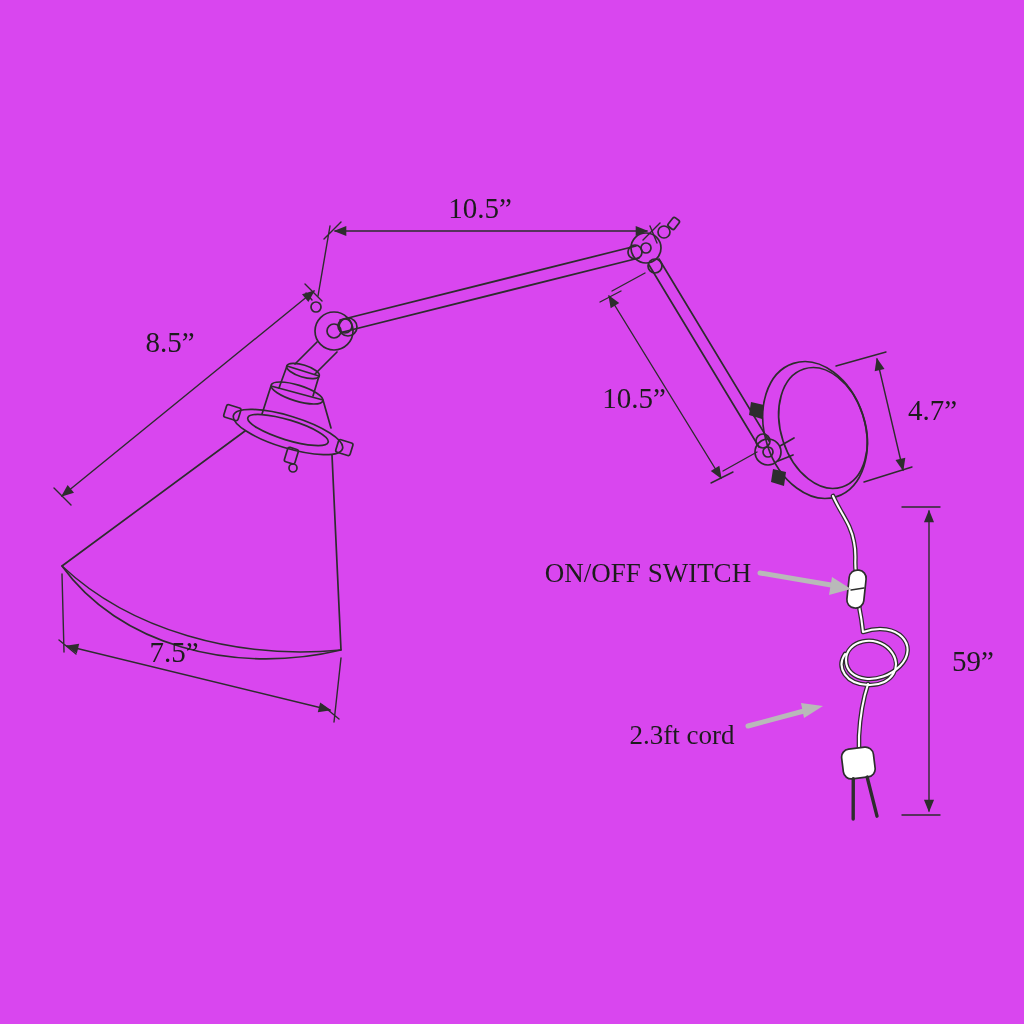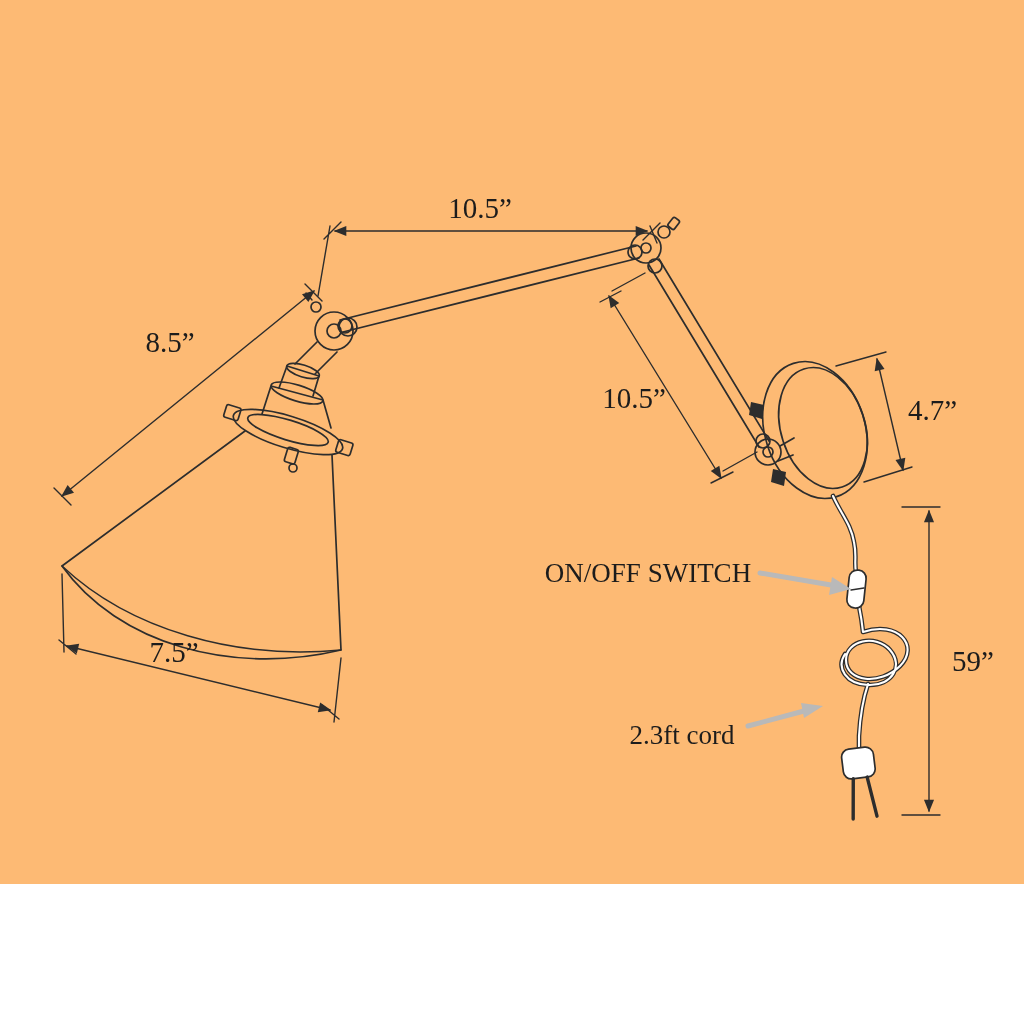--- a/index.html
+++ b/index.html
@@ -1,16 +1,16 @@
 <!DOCTYPE html>
 <html style="--ink: #2d2d2d; --callout: #b9b9b9;"><head>
 <meta charset="utf-8">
 <style>
   html,body{margin:0;padding:0;background:#ffffff;}
-  .stage{position:relative;width:1024px;height:884px;background:#fdba74;overflow:hidden;}
+  .stage{position:relative;width:1024px;height:1024px;background:#d946ef;overflow:hidden;}
   svg{display:block;width:1024px;height:1024px;}
   .ink{stroke:var(--ink,#2d2d2d);fill:none;stroke-width:1.7;stroke-linecap:round;stroke-linejoin:round;}
   .thin{stroke-width:1.4;}
   .solid{fill:var(--ink,#2d2d2d);stroke:none;}
   .white{fill:#ffffff;}
   .cord-outer{stroke-width:4.6;}
   .cord-inner{stroke:#ffffff;stroke-width:2.1;}
   .prong{stroke-width:3.4;}
   .gray-line{stroke:var(--callout,#b9b9b9);stroke-width:5;fill:none;stroke-linecap:round;}
   .gray-head{fill:var(--callout,#b9b9b9);stroke:none;}

